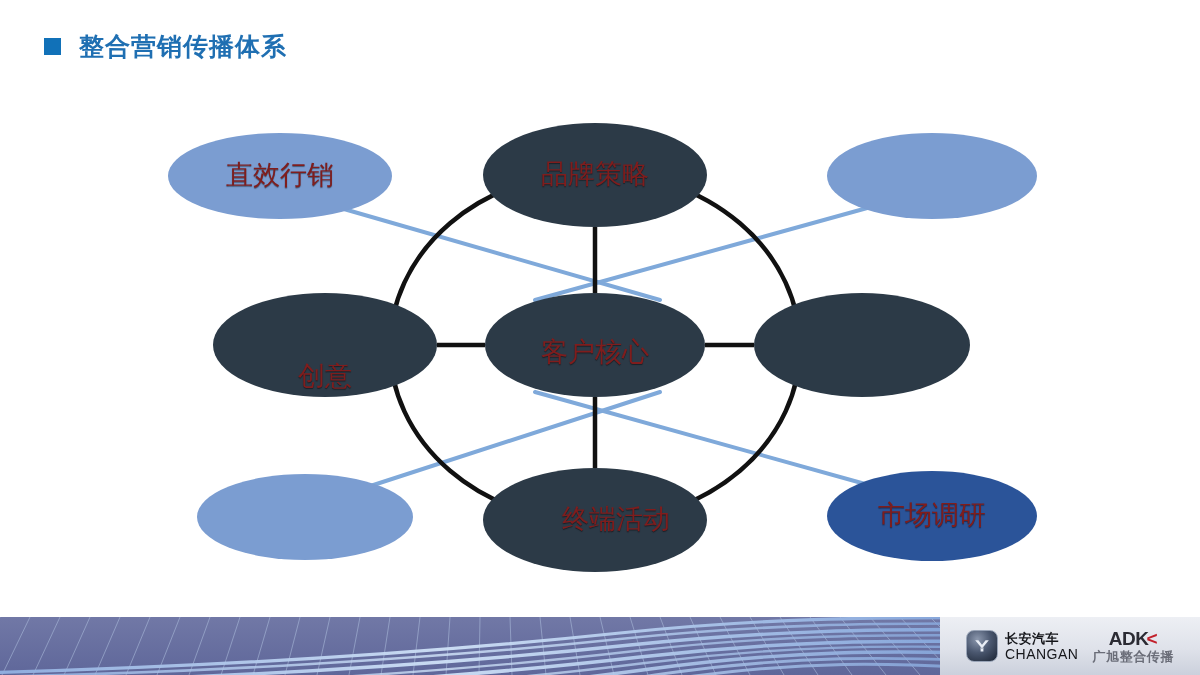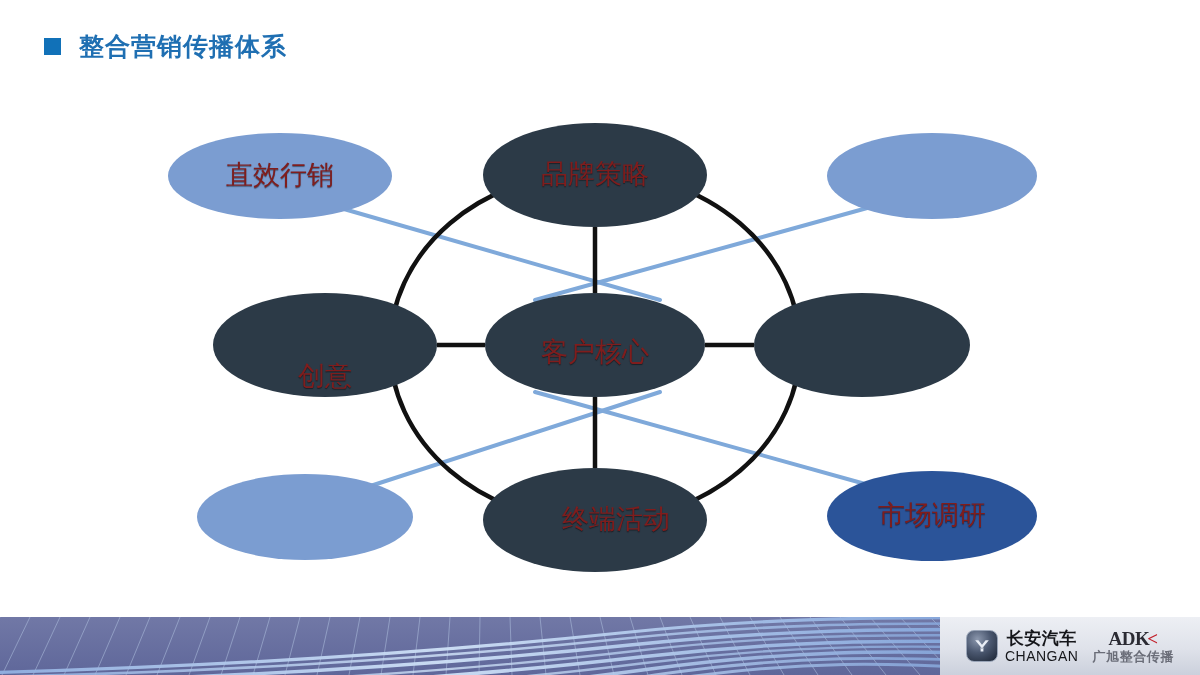--- a/index.html
+++ b/index.html
@@ -109,43 +109,41 @@
     align-items: center;
     justify-content: center;
   }
   .changan-wordmark {
     display: flex;
     flex-direction: column;
     line-height: 1;
     gap: 2px;
   }
   .changan-cn {
-    font-size: 17px;
+    font-size: 13px;
     font-weight: bold;
     color: #15161A;
     letter-spacing: .5px;
-    text-align: center;
   }
   .changan-en {
     font-size: 14px;
     font-weight: normal;
     color: #15161A;
     letter-spacing: .5px;
   }
   .adk-logo {
     display: flex;
     flex-direction: column;
     align-items: center;
     line-height: 1;
     gap: 2px;
   }
   .adk-main {
     display: flex;
     align-items: flex-start;
-    font-family: Liberation Serif, serif;
   }
   .adk-text {
     font-size: 19px;
     font-weight: bold;
     color: #2B2B33;
     letter-spacing: -0.5px;
   }
   .adk-chev {
     font-size: 19px;
     font-weight: bold;

